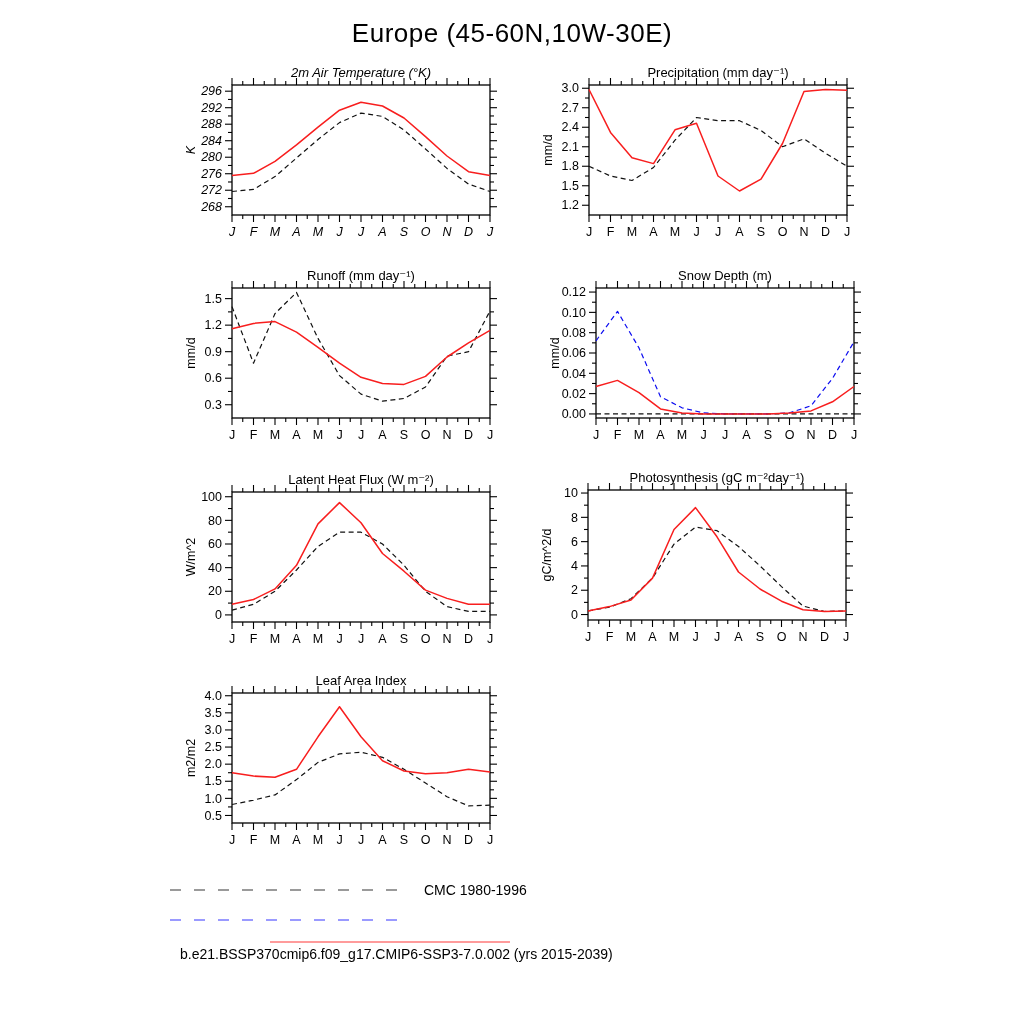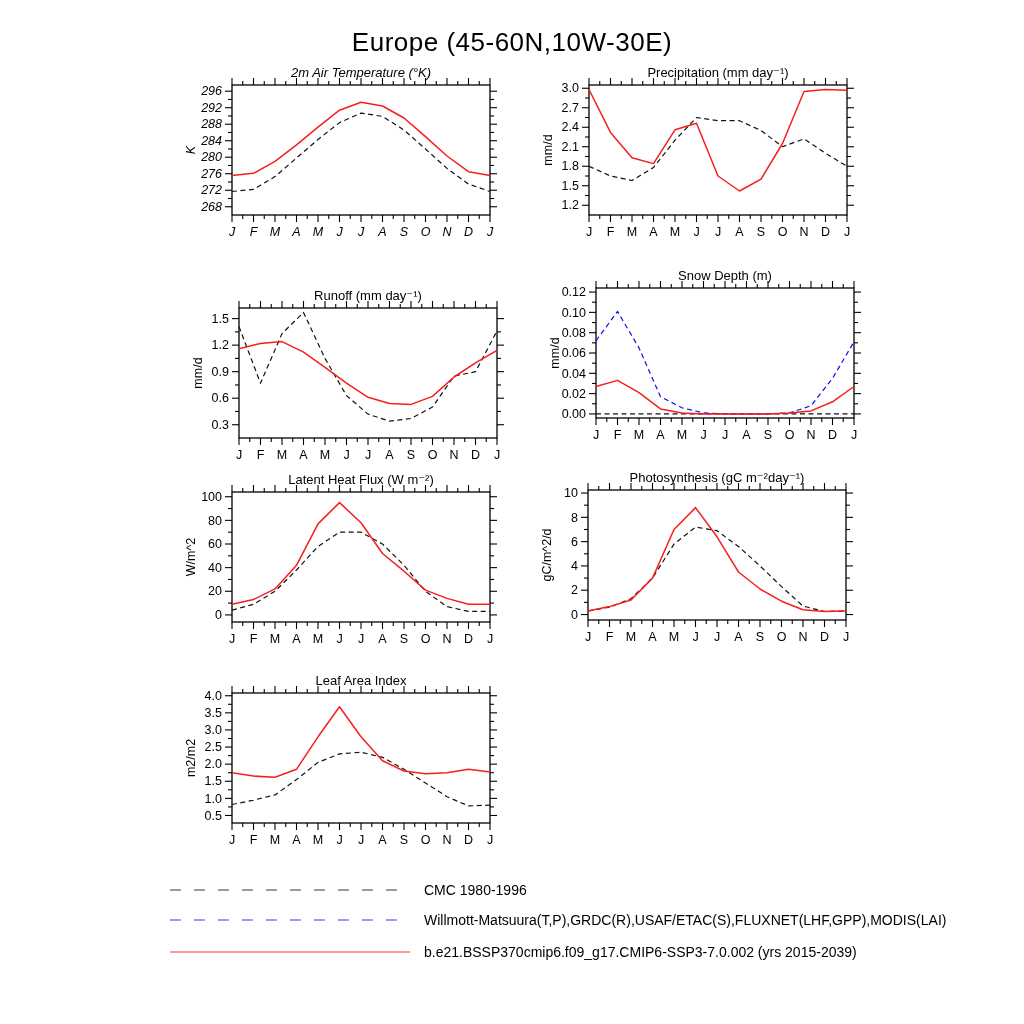--- a/index.html
+++ b/index.html
@@ -5,39 +5,39 @@
   html,body{margin:0;padding:0;background:#ffffff;}
   body{
     position:relative;
     width:1024px;height:1024px;
     font-family:"Liberation Sans","DejaVu Sans",sans-serif;
     color:#000;
     overflow:hidden;
   }
   .fig-title{
     position:absolute;top:18px;left:0;width:1024px;
-    text-align:center;font-size:26px;letter-spacing:0.5px;margin-top:9px;
+    text-align:center;font-size:26px;letter-spacing:0.5px;
   }
   .panel{position:absolute;width:330px;height:200px;}
   #panel-0{left:182px;top:63px;font-style:italic;}
   #panel-1{left:539px;top:63px;}
-  #panel-2{left:189px;top:266px;margin-top:20px;}
+  #panel-2{left:182px;top:266px;}
   #panel-3{left:546px;top:266px;}
   #panel-4{left:182px;top:470px;}
   #panel-5{left:538px;top:468px;}
   #panel-6{left:182px;top:671px;text-align:center;}
   svg text{font-family:"Liberation Sans","DejaVu Sans",sans-serif;}
   .legend{position:absolute;left:8px;top:0;width:1024px;height:724px;pointer-events:none;}
   .legend-row{
     position:absolute;left:160px;height:28px;
     display:flex;align-items:center;
   }
   #legend-row-0{top:876px;}
   #legend-row-1{top:906px;}
-  #legend-row-2{top:938px;}
+  #legend-row-2{top:938px;flex-direction:column;}
   .legend-label{margin-left:12px;font-size:14px;white-space:nowrap;}
 </style>
 </head>
 <body>
 
 <div class="fig-title">Europe (45-60N,10W-30E)</div>
 
 <div class="panel" id="panel-0"><svg width="330" height="200" viewBox="0 0 330 200">
       <text x="179" y="14" text-anchor="middle" font-size="13" fill="#000">2m Air Temperature (°K)</text>
       <text transform="translate(13 87) rotate(-90)" text-anchor="middle" font-size="12.5" fill="#000">K</text>
@@ -755,21 +755,20 @@
   <div class="legend-row" id="legend-row-0">
     <svg width="244" height="8">
       <line x1="2" y1="4" x2="242" y2="4" stroke="#7a7a7a" stroke-width="1.4" stroke-dasharray="11 13"></line>
     </svg>
     <span class="legend-label">CMC 1980-1996</span>
   </div>
   <div class="legend-row" id="legend-row-1">
     <svg width="244" height="8">
       <line x1="2" y1="4" x2="242" y2="4" stroke="#7a7aff" stroke-width="1.4" stroke-dasharray="11 13"></line>
     </svg>
-    <span class="legend-label">Willmott-Matsuura(T,P),GRDC(R),USAF/ETAC(S),FLUXNET(LHF,GPP),MODIS(LAI)</span>
   </div>
   <div class="legend-row" id="legend-row-2">
     <svg width="244" height="8">
       <line x1="2" y1="4" x2="242" y2="4" stroke="#ff7a7a" stroke-width="1.4"></line>
     </svg>
     <span class="legend-label">b.e21.BSSP370cmip6.f09_g17.CMIP6-SSP3-7.0.002 (yrs 2015-2039)</span>
   </div>
 </div>
 
 </body></html>

